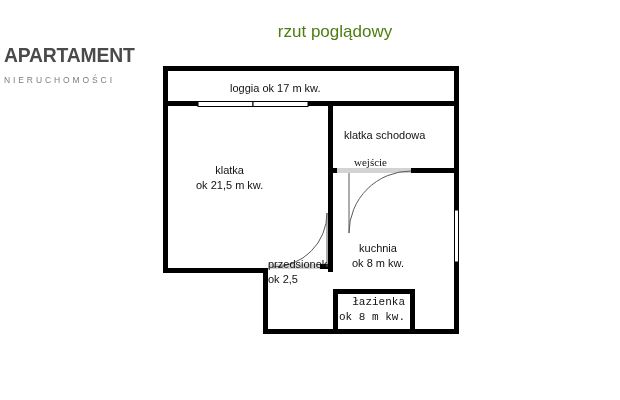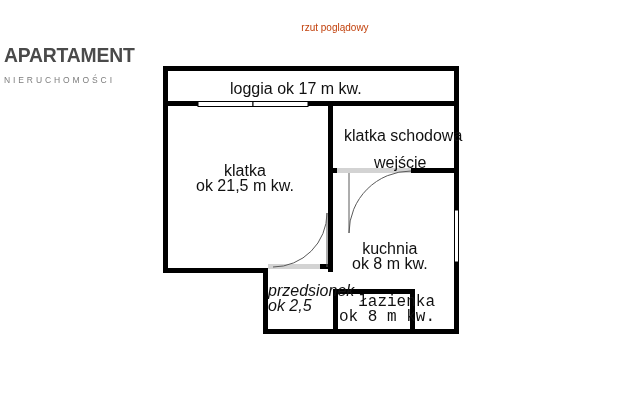--- a/index.html
+++ b/index.html
@@ -45,22 +45,22 @@
     margin-top: 8px;
   }
 
   
   #plan-title {
     position: absolute;
     left: 0;
     top: 22px;
     width: 620px;
     text-align: center;
-    font-size: 10px;
-    color: #c2410c;
+    font-size: 17px;
+    color: #4d7c0f;
     padding-left: 50px;
     box-sizing: border-box;
   }
 
   
   #plan {
     position: absolute;
     left: 0;
     top: 0;
     width: 620px;
@@ -73,35 +73,35 @@
   .wall      { fill: #000000; }
   .window-frame { fill: #ffffff; stroke: #000000; stroke-width: 1; }
   .door-arc  { fill: none; stroke: #5a5a5a; stroke-width: 1; }
   .door-leaf { fill: none; stroke: #5a5a5a; stroke-width: 1; }
   .threshold { fill: #d3d3d3; }
 
   
   .room-label {
     position: absolute;
     font-family: "Liberation Sans", sans-serif;
-    font-size: 16px;
+    font-size: 11px;
     line-height: 15px;
     color: #111111;
     white-space: nowrap;
     text-align: center;
     user-select: none;
   }
   .room-label .ln { display: block; }
 
   #label-loggia   { left: 230px; top: 81px;  }
   #label-salon    { left: 196px; top: 163px; }
   #label-klatka   { left: 344px; top: 128px; }
-  #label-wejscie  { left: 374px; top: 155px; }
+  #label-wejscie  { left: 354px; top: 155px; font-family: Liberation Serif, serif; }
   #label-kuchnia  { left: 352px; top: 221px; margin-top: 20px; }
-  #label-przedsionek { left: 268px; top: 283px; text-align: left; font-style: italic; }
+  #label-przedsionek { left: 268px; top: 257px; text-align: left; }
   #label-lazienka { left: 339px; top: 295px; text-align: right; font-family: Liberation Mono, monospace; }
 </style>
 </head>
 <body>
 
 <div id="brand">
   <div id="brand-name">APARTAMENT</div>
   <div id="brand-sub">NIERUCHOMOŚCI</div>
 </div>
 

